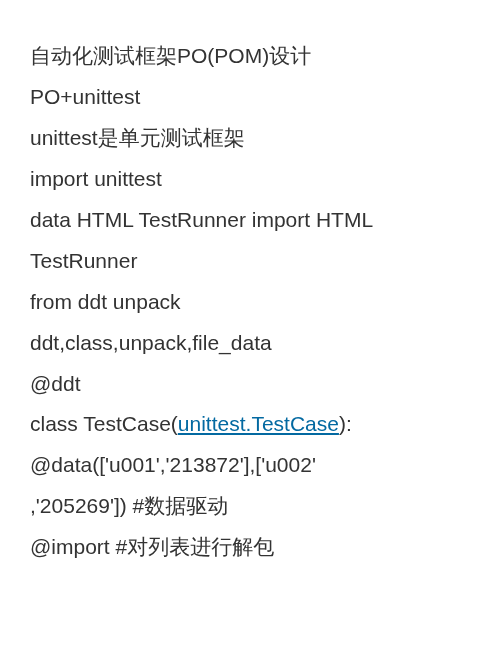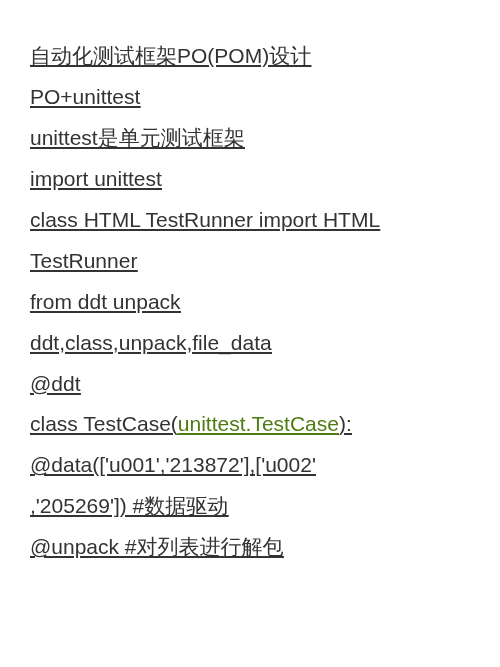--- a/index.html
+++ b/index.html
@@ -1,46 +1,45 @@
 <!DOCTYPE html>
 <html><head>
   <meta charset="utf-8">
   <style>
     * {
       margin: 0;
       padding: 0;
       box-sizing: border-box;
-      text-decoration: underline;
     }
     body {
       width: 500px;
       height: 667px;
       background: #ffffff;
       font-family: -apple-system, BlinkMacSystemFont, "Segoe UI", "Helvetica Neue", Arial, sans-serif;
       padding: 36px 30px;
       color: #333333;
       font-size: 21px;
       line-height: 1.95;
     }
     .line {
       display: block;
     }
     a.link {
-      color: #4d7c0f;
+      color: #0369a1;
       text-decoration: underline;
     }
   </style>
 </head>
 <body>
 
 <span class="line">自动化测试框架PO(POM)设计</span>
 <span class="line">PO+unittest</span>
 <span class="line">unittest是单元测试框架</span>
 <span class="line">import unittest</span>
-<span class="line">class HTML TestRunner import HTML</span>
+<span class="line">data HTML TestRunner import HTML</span>
 <span class="line">TestRunner</span>
 <span class="line">from ddt unpack</span>
 <span class="line">ddt,class,unpack,file_data</span>
 <span class="line">@ddt</span>
 <span class="line"><span>class TestCase(</span><a href="#" class="link">unittest.TestCase</a><span>):</span></span>
 <span class="line">@data(['u001','213872'],['u002'</span>
 <span class="line">,'205269']) #数据驱动</span>
-<span class="line">@unpack  #对列表进行解包</span>
+<span class="line">@import  #对列表进行解包</span>
 
 </body></html>

